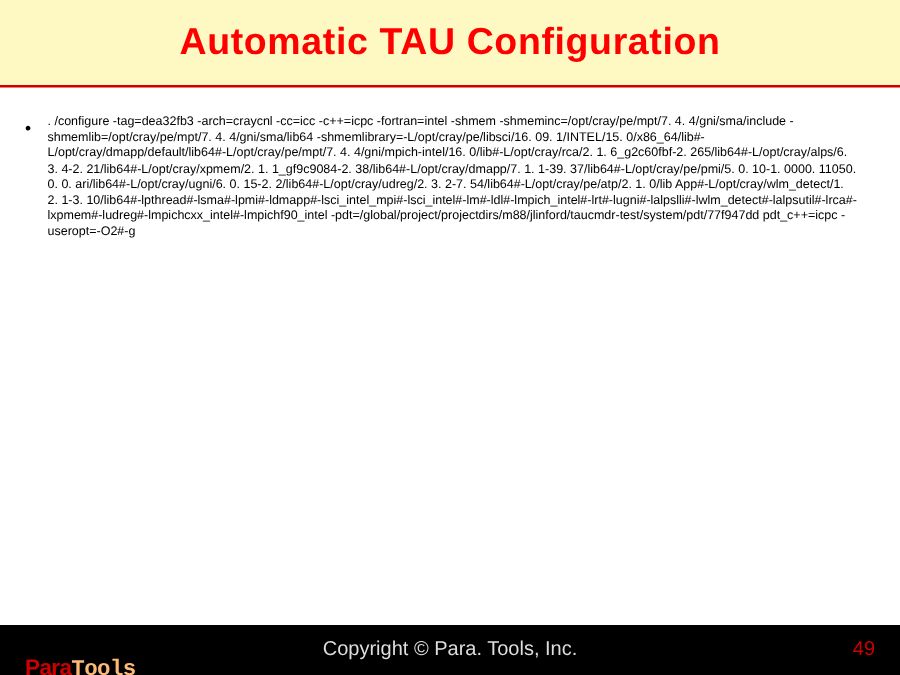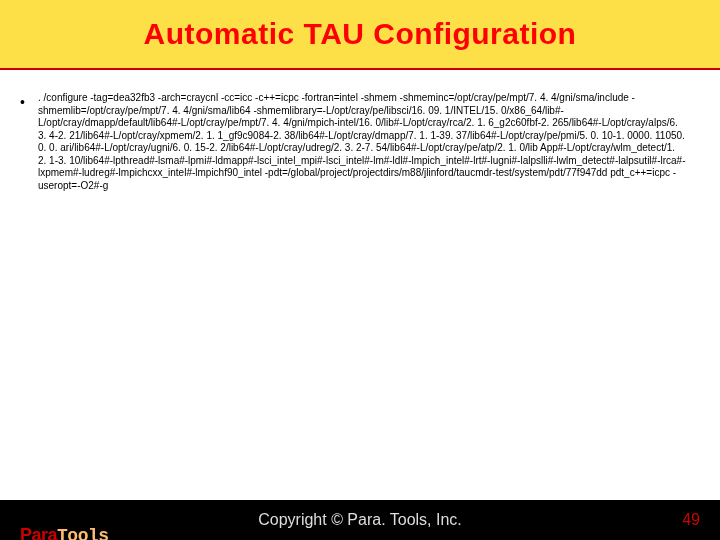--- a/index.html
+++ b/index.html
@@ -1,18 +1,18 @@
 <!DOCTYPE html>
 <html><head>
 <meta charset="utf-8">
 <style>
   * { box-sizing: border-box; margin: 0; padding: 0; }
   html, body { width: 720px; height: 540px; font-family: Arial, Helvetica, sans-serif; background: #fff; overflow: hidden; }
   .slide { width: 720px; height: 540px; display: flex; flex-direction: column; position: relative; }
-  .titlebar { background: #fde047; color: #f00; height: 70px; display: flex; align-items: center; justify-content: center; border-bottom: 2px solid #c00; }
+  .titlebar { background: #fef9c3; color: #f00; height: 70px; display: flex; align-items: center; justify-content: center; border-bottom: 2px solid #c00; }
   .titlebar h1 { font-size: 30px; font-weight: 700; letter-spacing: 0.5px; }
   .content { flex: 1; padding: 22px 34px 10px 20px; display: flex; }
   .bullet { font-size: 14px; color: #000; width: 18px; flex-shrink: 0; line-height: 20px; }
   .body-text { font-size: 10px; line-height: 1.25; color: #000; font-family: Arial, Helvetica, sans-serif; word-break: break-word; overflow-wrap: anywhere; }
   .footer { position: absolute; bottom: 0; left: 0; right: 0; height: 40px; background: #000; display: flex; align-items: center; color: #fff; font-size: 14px; padding: 0 20px; }
   .logo { display: flex; align-items: baseline; font-weight: 700; font-size: 18px; letter-spacing: -0.5px; margin-top: 30px; }
   .logo .para { color: #c00; }
   .logo .tools { color: #fdba74; font-family: Liberation Mono, monospace; }
   .copyright { position: absolute; left: 50%; transform: translateX(-50%); color: #ddd; font-size: 16px; }
   .pagenum { margin-left: auto; color: #c00; font-size: 16px; }

